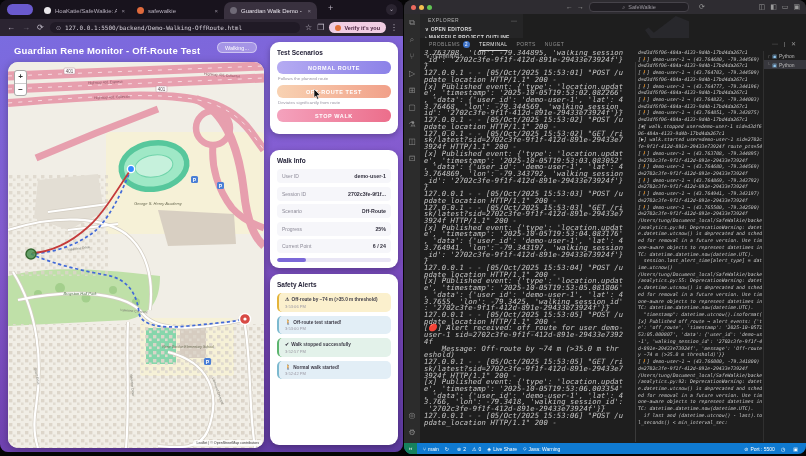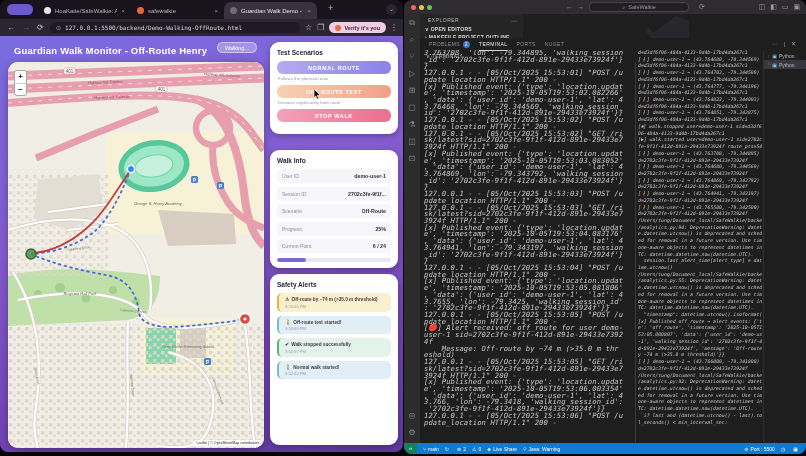--- a/index.html
+++ b/index.html
@@ -179,21 +179,21 @@
       <span class="nav-ic" style="margin-right:5px;">☆</span>
       <span class="nav-ic" style="margin:0 5px 0 0;">❐</span>
       <div class="verify-pill">
         <span class="verify-dot"></span>
         <span>Verify it's you</span>
       </div>
       <span class="nav-ic" style="margin:0 5px 0 0;">⋮</span>
     </div>
 
     <div class="page">
-      <div class="app-title">Guardian Walk Monitor - Off-Route Henry</div>
+      <div class="app-title">Guardian Rene Monitor - Off-Route Test</div>
       <div class="walk-badge">Walking...</div>
 
       <div class="map-card">
         <svg width="256" height="386" viewBox="0 0 256 386">
           <rect x="0" y="0" width="256" height="386" fill="#f1eee6"></rect>
 
           <defs>
             <pattern id="homes" width="8" height="8" patternUnits="userSpaceOnUse">
               <rect x="1" y="1" width="3.4" height="3.4" fill="#dcd5c9"></rect>
               <rect x="5" y="4.5" width="2.6" height="2.6" fill="#e0dacf"></rect>

